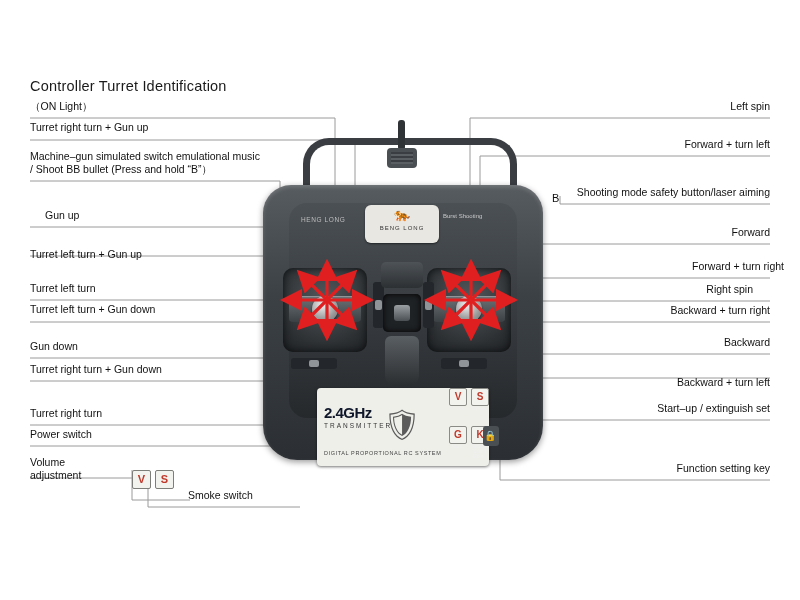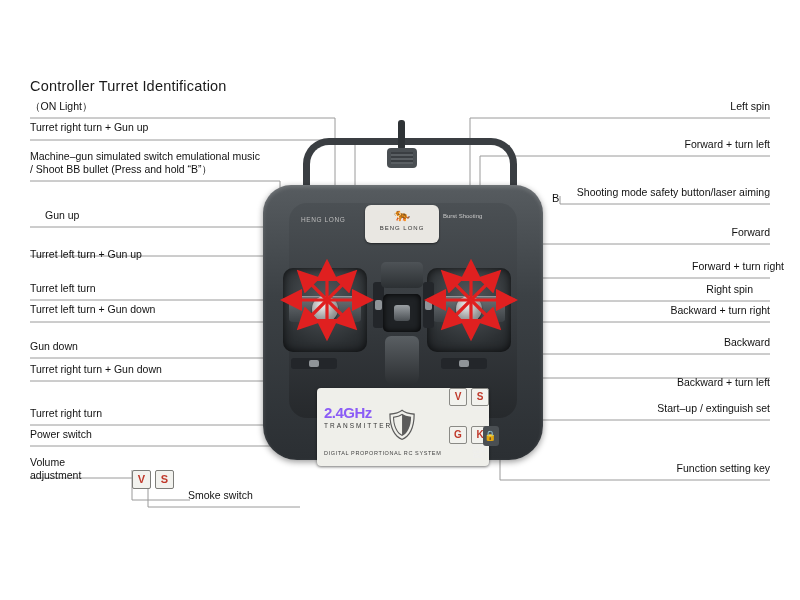--- a/index.html
+++ b/index.html
@@ -218,21 +218,21 @@
     background: #efefea;
     border-radius: 4px;
     box-shadow: 0 1px 3px rgba(0,0,0,.5);
     overflow: hidden;
   }
   .panel .freq {
     position: absolute;
     left: 7px; top: 16px;
     font-size: 15px;
     font-weight: bold;
-    color: #8b5cf6;
+    color: #0f172a;
     letter-spacing: -0.5px;
   }
   .panel .tx {
     position: absolute;
     left: 7px; top: 34px;
     font-size: 6.5px;
     color: #333;
     letter-spacing: 2px;
   }
   .panel .sys {

